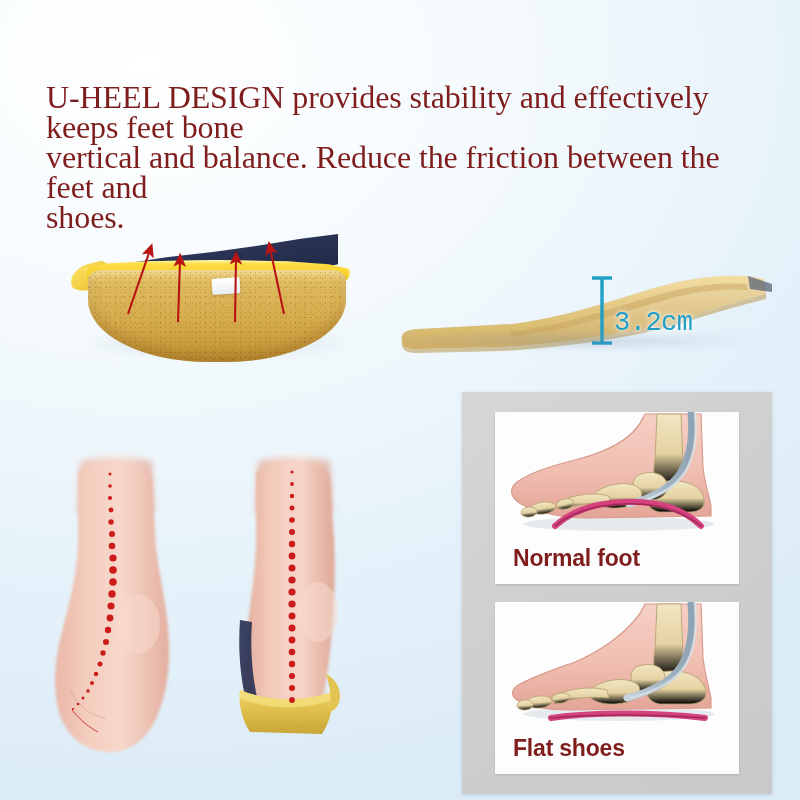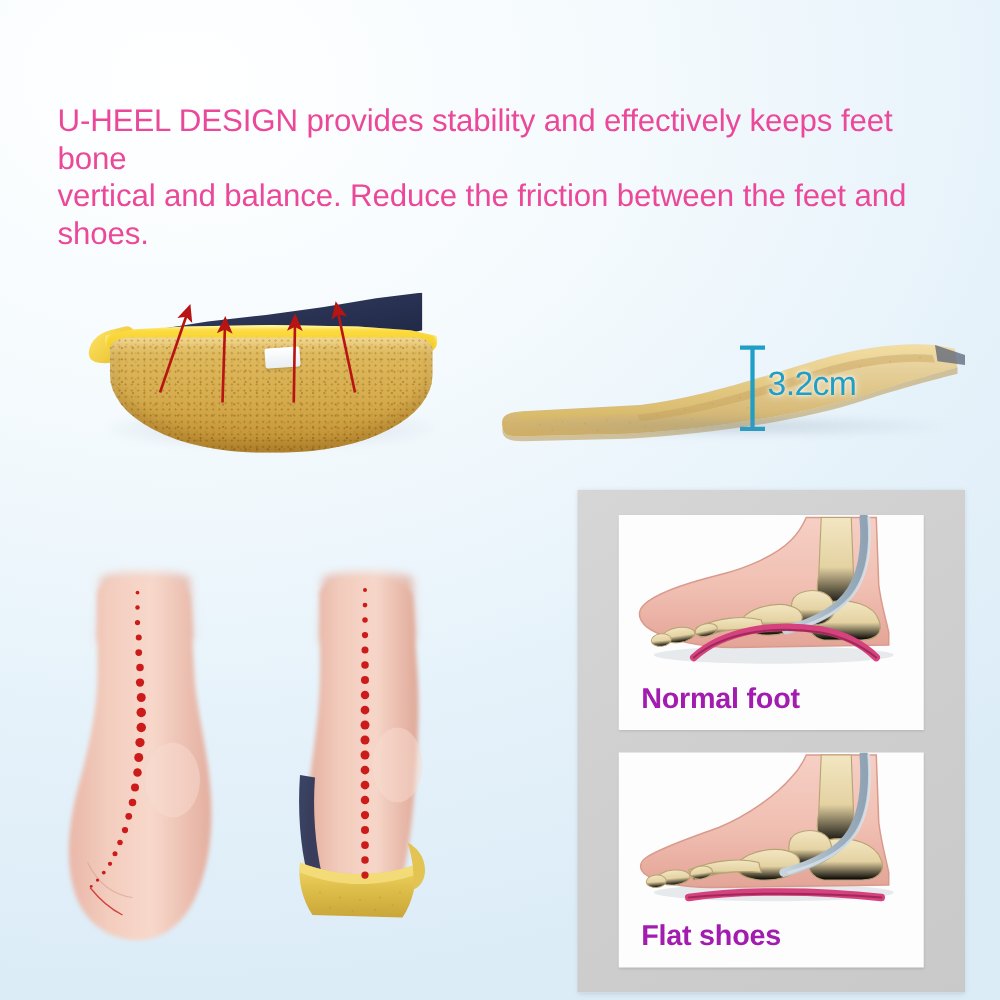--- a/index.html
+++ b/index.html
@@ -9,23 +9,23 @@
     font-family:"Liberation Sans", sans-serif;
     background:
       radial-gradient(ellipse 120% 90% at 18% 8%, #ffffff 0%, #f4fafd 38%, #e6f2fa 70%, #dcecf7 100%);
     position:relative;
   }
   #stage { position:absolute; inset:0; }
 
   
   .headline {
     position:absolute; left:46px; top:82px; width:716px;
-    font-size:25px; line-height:30px; color:#ec4899;
+    font-size:32px; line-height:30px; color:#7f1d1d;
     letter-spacing:-0.1px; white-space:pre-line;
-    font-family:Liberation Sans, sans-serif;
+    font-family:Liberation Serif, serif;
   }
 
   
   .photo { position:absolute; }
 
   
   #heelcup { left:62px; top:222px; width:300px; height:160px; }
   .cup-shadow{
     position:absolute; left:24px; top:104px; width:262px; height:34px;
     background:radial-gradient(ellipse at 50% 50%, rgba(120,140,160,.30) 0%, rgba(150,170,190,.10) 55%, rgba(255,255,255,0) 75%);
@@ -92,24 +92,24 @@
   .cup-arrows{ position:absolute; inset:0; }
 
   
   #profile { left:392px; top:258px; width:392px; height:108px; }
   .prof-shadow{
     position:absolute; left:10px; top:74px; width:360px; height:18px;
     background:radial-gradient(ellipse at 50% 50%, rgba(120,140,165,.30), rgba(255,255,255,0) 72%);
     filter:blur(3px);
   }
   .dim-label{
-    position:absolute; left:614px; top:292px; z-index:6;
+    position:absolute; left:614px; top:308px; z-index:6;
     font-size:27px; font-weight:400; color:#1f9ec6; letter-spacing:-0.5px;
     text-shadow:0 0 3px rgba(255,255,255,.95), 0 0 7px rgba(255,255,255,.85);
-    font-family:Liberation Sans, sans-serif;
+    font-family:Liberation Mono, monospace;
   }
 
   
   #feet { left:34px; top:452px; width:410px; height:348px; }
 
   
   #panel {
     position:absolute; left:462px; top:392px; width:310px; height:402px;
     background:linear-gradient(145deg,#d6d6d6 0%,#cfcfcf 45%,#c9c9c9 100%);
     box-shadow:0 1px 4px rgba(90,110,130,.22);
@@ -117,21 +117,21 @@
   .card{
     position:absolute; left:33px; width:244px; height:172px;
     background:#fdfdfd; overflow:hidden;
     box-shadow:0 1px 2px rgba(0,0,0,.12);
   }
   #card-normal { top:20px; }
   #card-flat   { top:210px; }
   .card-illus{ position:absolute; left:0; top:0; width:244px; height:128px; }
   .card-label{
     position:absolute; left:18px; bottom:12px;
-    font-size:23px; font-weight:bold; color:#a21caf;
+    font-size:23px; font-weight:bold; color:#7f1d1d;
     letter-spacing:-0.2px; font-family:"Liberation Sans", sans-serif;
   }
 </style>
 </head>
 <body>
 
 <div id="stage">
 
   <div class="headline">U-HEEL DESIGN provides stability and effectively keeps feet bone
 vertical and balance. Reduce the friction between the feet and

